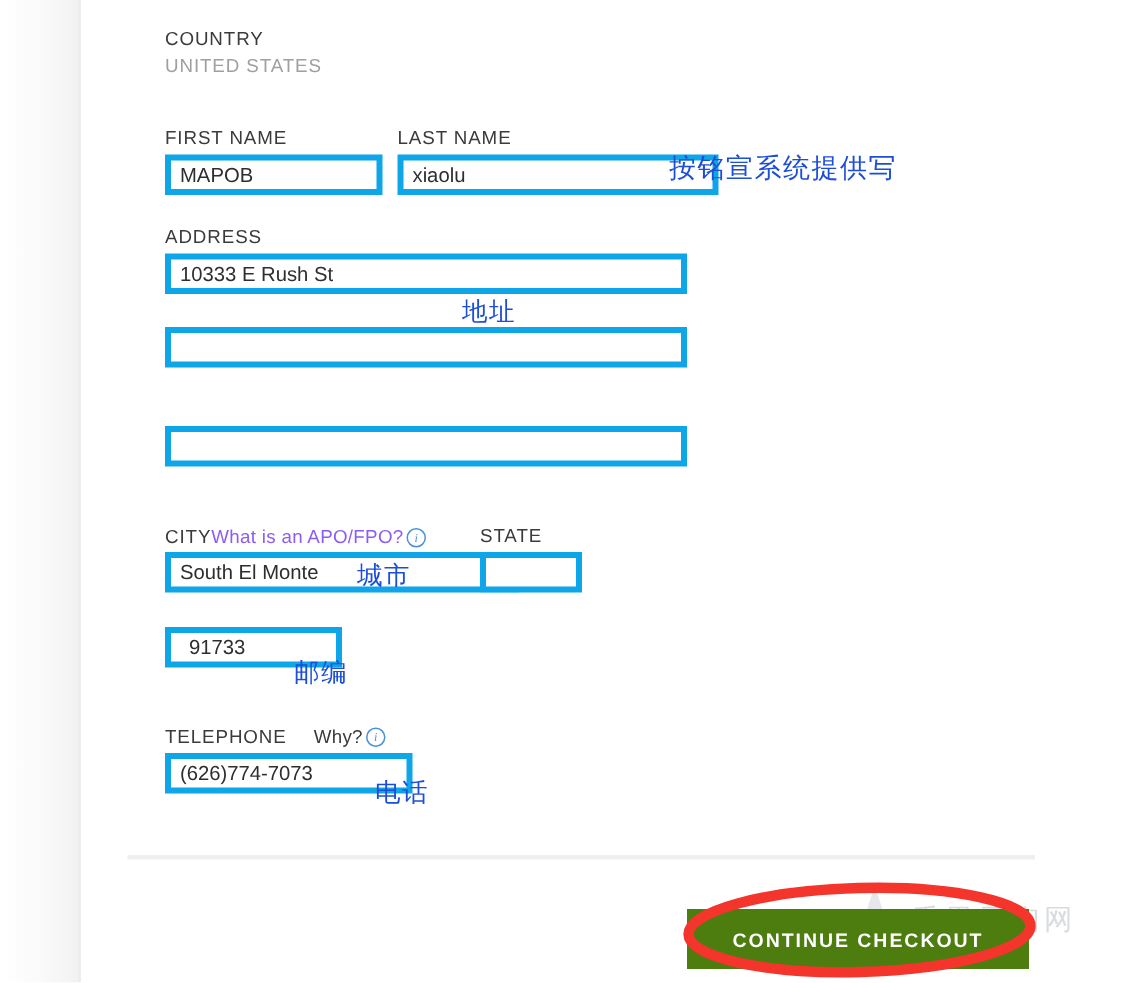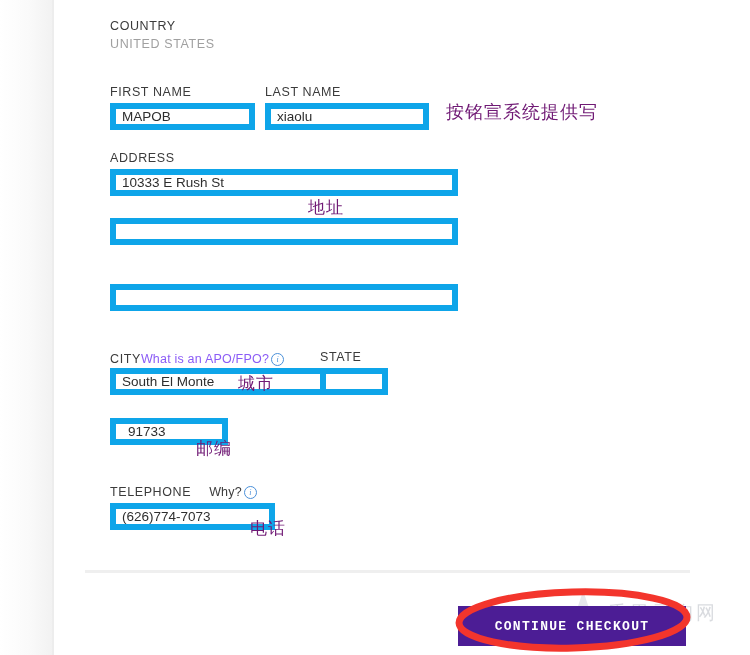--- a/index.html
+++ b/index.html
@@ -56,21 +56,21 @@
     text-transform: uppercase;
     line-height: 17px;
     white-space: nowrap;
   }
   .fld-label.grey {
     color: #8d8d8d;
   }
 
   .textbox {
     box-sizing: border-box;
-    border: 6px solid #0ea5e9;
+    border: 4px solid #0ea5e9;
     background: #ffffff;
     height: 27px;
     font-size: 13.5px;
     color: #2e2e2e;
     font-family: "Liberation Sans", sans-serif;
     padding: 0 6px;
     line-height: 25px;
     display: block;
     outline: none;
   }
@@ -84,21 +84,21 @@
     text-transform: uppercase;
     line-height: 18px;
   }
 
   
   .row { position: absolute; left: 0; }
 
   .lbl-first { position: absolute; left: 0;   top: 0; }
   .lbl-last  { position: absolute; left: 155px; top: 0; }
   .in-first  { position: absolute; left: 0;   top: 19px; width: 145px; }
-  .in-last   { position: absolute; left: 155px; top: 19px; width: 164px; }
+  .in-last   { position: absolute; left: 155px; top: 19px; width: 214px; }
 
   .in-wide   { width: 348px; }
 
   .lbl-city  { position: absolute; left: 0; top: 0; }
   .lbl-state { position: absolute; left: 210px; top: 0; }
   .in-city   { position: absolute; left: 0; top: 19px; width: 236px; }
   .in-state  { position: absolute; left: 210px; top: 19px; width: 68px; }
 
   .in-zip    { width: 118px; padding-left: 12px; }
   .in-tel    { width: 165px; }
@@ -141,27 +141,27 @@
     background: #efefef;
   }
 
   
   .checkout-btn {
     position: absolute;
     left: 458px;
     top: 606px;
     width: 228px;
     height: 40px;
-    background: #4c1d95;
+    background: #4d7c0f;
     border: none;
     color: #ffffff;
     font-size: 13px;
     font-weight: bold;
     letter-spacing: 1.3px;
-    font-family: Liberation Mono, monospace;
+    font-family: Liberation Sans, sans-serif;
     text-transform: uppercase;
     cursor: pointer;
     z-index: 6;
   }
 
   
   .watermark {
     position: absolute;
     left: 540px;
     top: 588px;
@@ -185,21 +185,21 @@
     font-size: 19px;
     letter-spacing: 3px;
     color: rgba(110, 115, 130, 0.26);
     font-family: "DejaVu Sans", sans-serif;
     white-space: nowrap;
   }
 
   
   .ann {
     position: absolute;
-    color: #701a75;
+    color: #1d4ed8;
     font-family: "DejaVu Sans", sans-serif;
     font-size: 17px;
     letter-spacing: 1px;
     white-space: nowrap;
     z-index: 5;
   }
   .ann-name { left: 446px; top: 100px; font-size: 18px; }
   .ann-addr { left: 308px; top: 167px; margin-top: 29px; }
   .ann-city { left: 238px; top: 372px; }
   .ann-zip  { left: 196px; top: 437px; }

